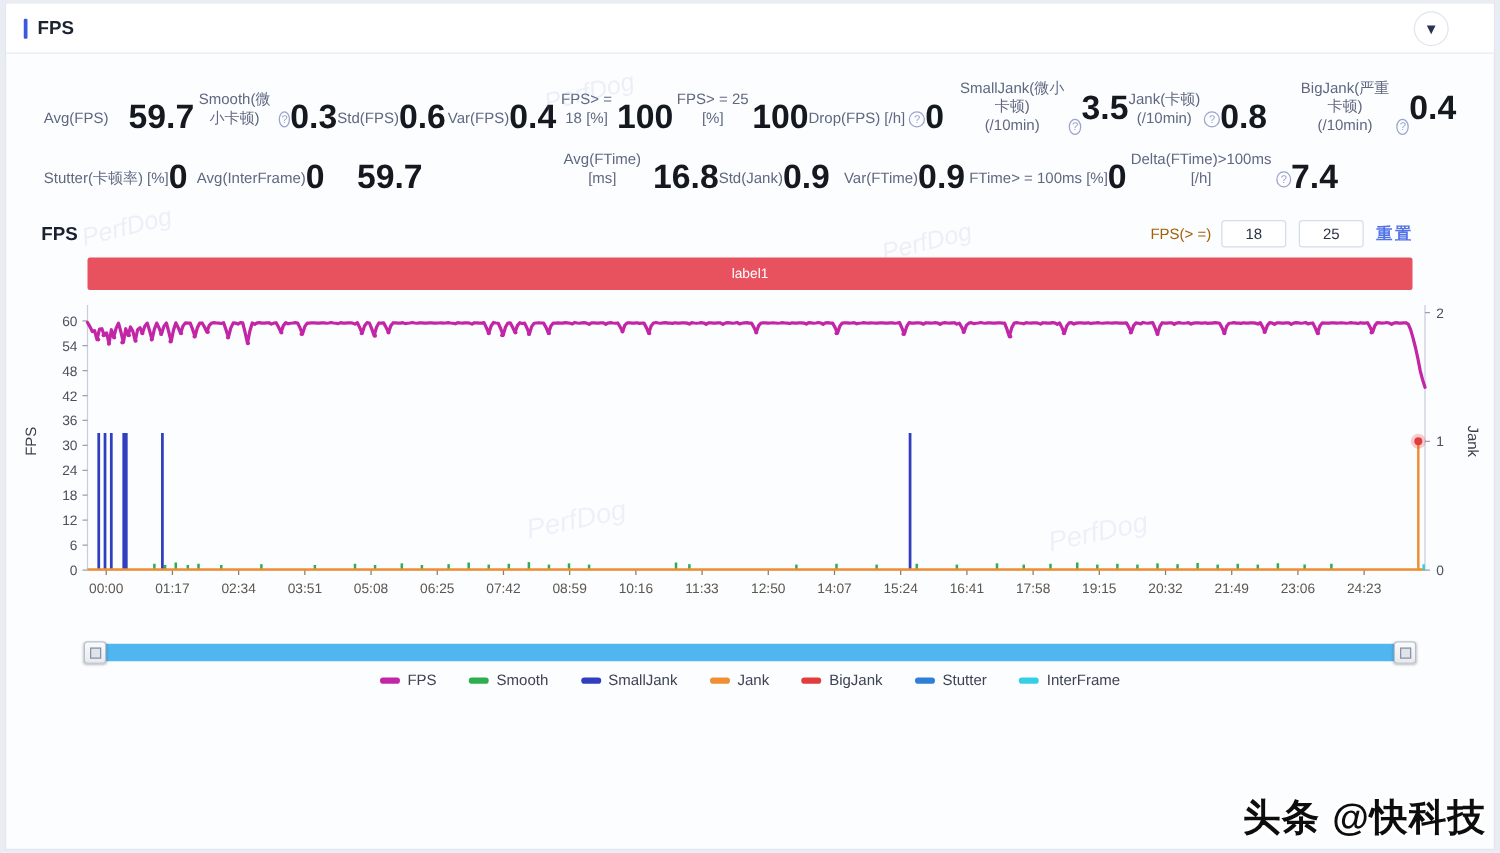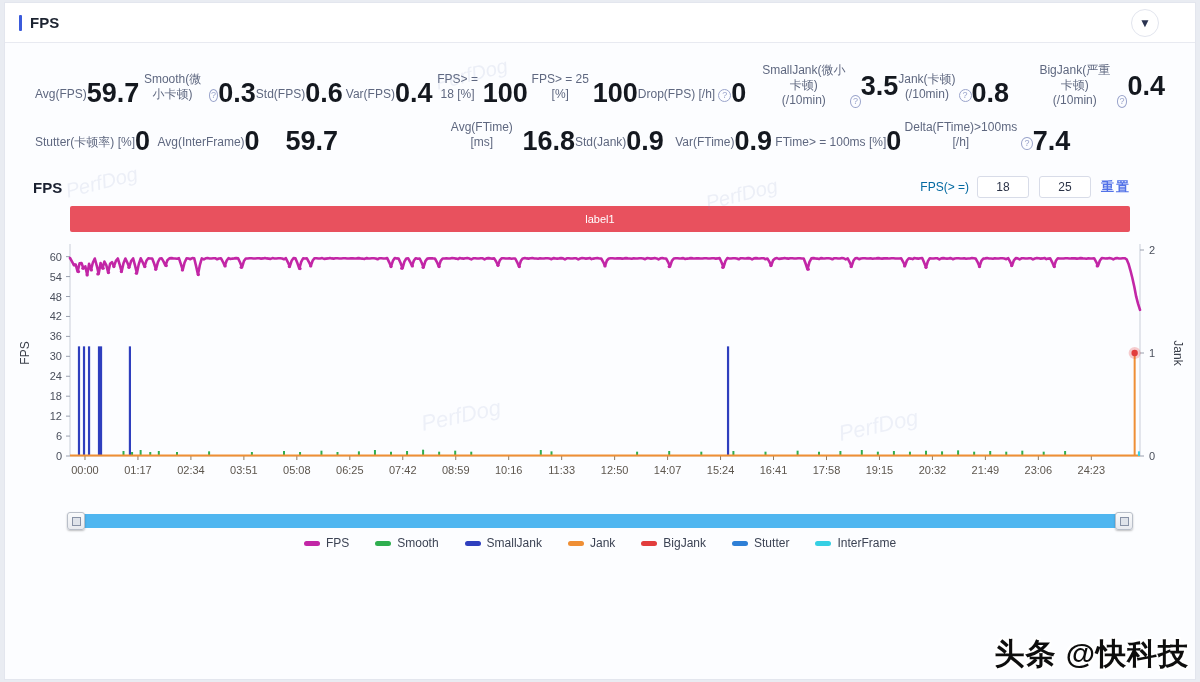--- a/index.html
+++ b/index.html
@@ -26,21 +26,21 @@
   .help-ico { display:inline-block; width:13px; height:13px; border:1px solid #9aa4cb;
          border-radius:50%; color:#9aa4cb; font-size:9px; line-height:11px; text-align:center;
          margin-left:3px; vertical-align:-2px; cursor:pointer; }
   .stat-value { font-size:27px; font-weight:bold; color:#14181f; margin-top:8px; line-height:30px; }
   .wm { position:absolute; color:rgba(130,145,195,0.13); font-size:20px; font-style:italic;
         transform:rotate(-14deg); pointer-events:none; }
   
   .section-row { display:flex; align-items:center; padding:10px 28px 6px 28px; }
   .section-title { font-size:15px; font-weight:bold; color:#1a2030; }
   .sec-spacer { flex:1; }
-  .thr-label { font-size:12px; color:#0369a1; margin-right:8px; }
+  .thr-label { font-size:12px; color:#a16207; margin-right:8px; }
   .thr-input { width:52px; height:22px; border:1px solid #d8dce8; border-radius:3px;
         text-align:center; font-size:12px; color:#2b3347; margin-right:10px; background:#fff; }
   .reset-btn { font-size:13px; color:#5272e8; font-weight:bold; background:none; border:none;
         cursor:pointer; margin-right:36px; letter-spacing:2px; }
   
   .banner { margin:2px 65px 4px 65px; height:26px; border-radius:2px; display:flex;
         align-items:center; justify-content:center; color:#fff; font-size:11px; }
   
   .chart-wrap { position:relative; margin:2px 8px 0 8px; }
   
@@ -77,21 +77,21 @@
     <div class="collapse-btn">
       <span>▼</span>
     </div>
   </div>
 
   <div class="stats">
     <div class="wm" style="left:60px; top:128px;">PerfDog</div>
     <div class="wm" style="left:430px; top:20px;">PerfDog</div>
     <div class="wm" style="left:700px; top:140px;">PerfDog</div>
     <div class="stat-row" id="stat-row-1">
-        <div class="stat-cell" style="flex: 0.95 1 0px;">
+        <div class="stat-cell" style="flex: 0.95 1 0px; gap: 16px;">
           <div class="stat-label"><span>Avg(FPS)</span></div>
           <div class="stat-value">59.7</div>
         </div>
         <div class="stat-cell" style="flex: 1.1 1 0px;">
           <div class="stat-label"><span>Smooth(微小卡顿)</span><span class="help-ico">?</span></div>
           <div class="stat-value">0.3</div>
         </div>
         <div class="stat-cell" style="flex: 0.85 1 0px;">
           <div class="stat-label"><span>Std(FPS)</span></div>
           <div class="stat-value">0.6</div>

